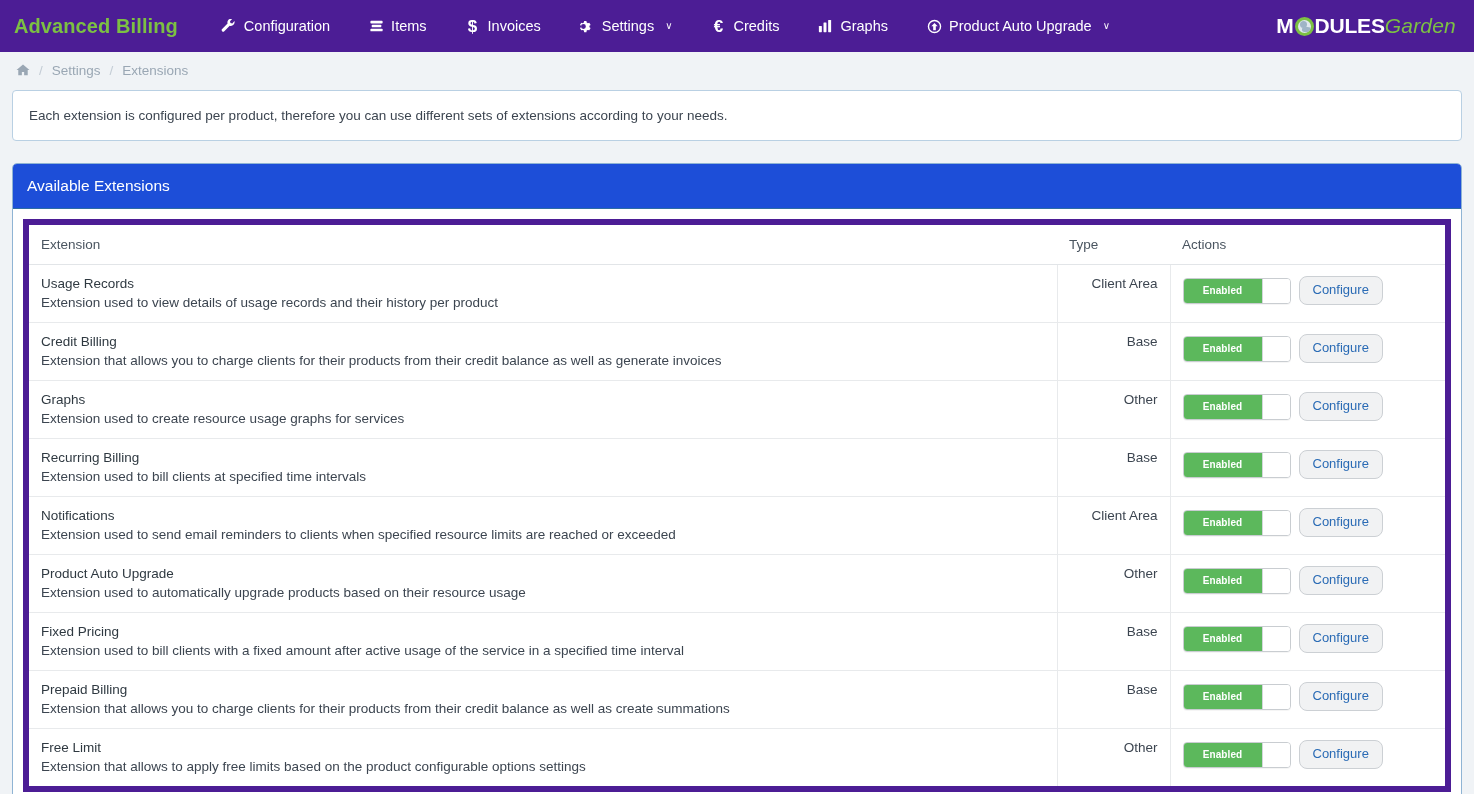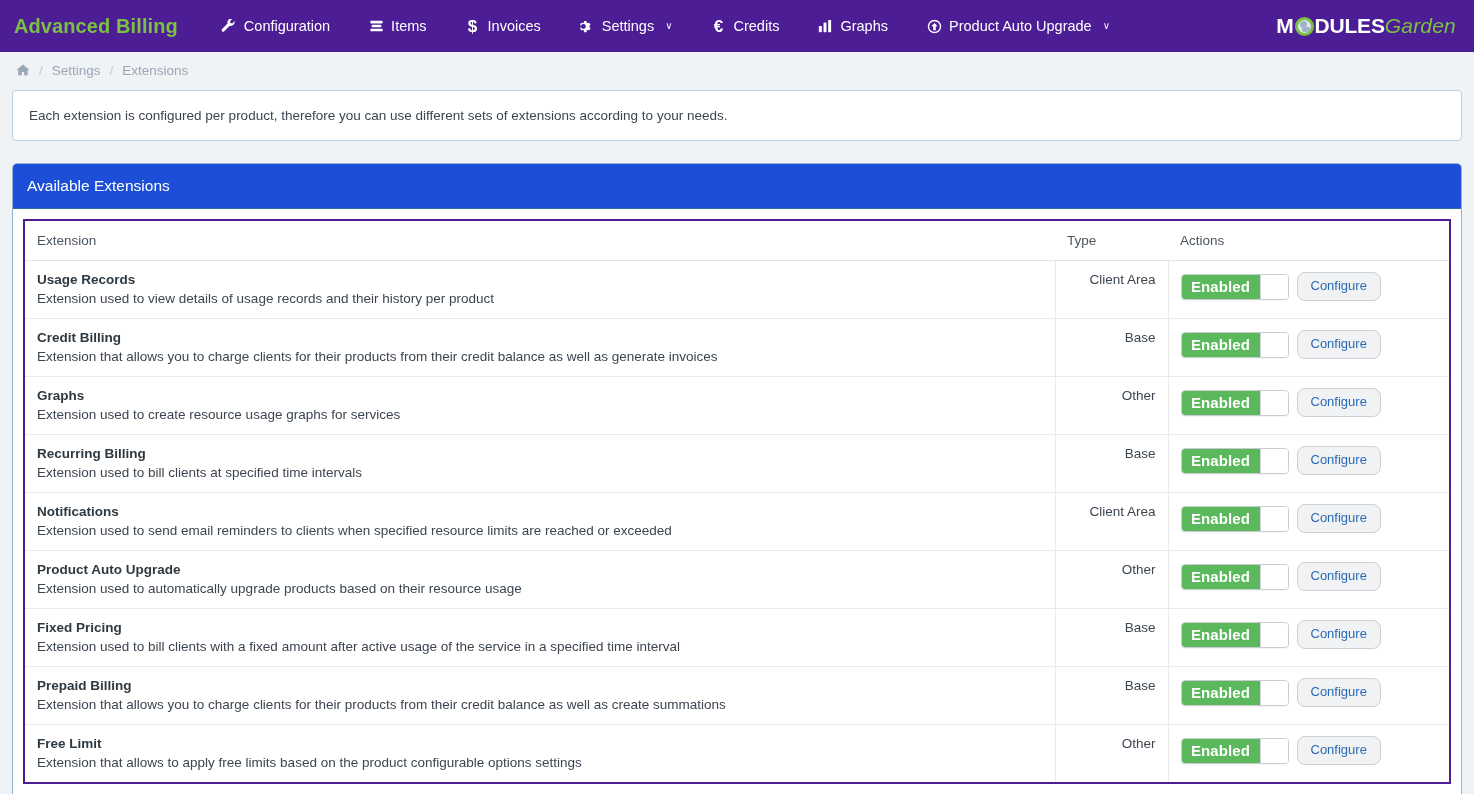--- a/index.html
+++ b/index.html
@@ -129,21 +129,21 @@
     font-size: 15.5px;
     padding: 13px 14px;
     border-bottom: 1px solid #2e6ca5;
   }
   .panel-body { padding: 10px 10px 38px 10px; }
 
   
   table.ext-table {
     width: 100%;
     border-collapse: collapse;
-    border: 2px solid #4c1d95;
+    border: 6px solid #4c1d95;
     table-layout: fixed;
   }
   table.ext-table thead th {
     font-weight: normal;
     font-size: 13.5px;
     color: #4a5560;
     text-align: left;
     padding: 12px 12px;
     border-bottom: 1px solid #e2e5e8;
     background: #fff;
@@ -164,21 +164,21 @@
     font-size: 13.5px;
     color: #3c4550;
     padding-top: 13px;
     padding-right: 13px;
     border-left: 1px solid #e8eaec;
   }
   td.act-cell { border-left: 1px solid #e8eaec; padding-top: 10px; padding-left: 8px; }
 
   .ext-name {
     font-size: 13.5px;
-    font-weight: bold;
+    font-weight: normal;
     color: #2f3941;
     margin-bottom: 4px;
   }
   .ext-desc { font-size: 13.5px; color: #3c4550; }
 
   .act-wrap { display: flex; align-items: center; gap: 8px; }
 
   .toggle {
     display: inline-flex;
     align-items: stretch;
@@ -188,21 +188,21 @@
     border-radius: 4px;
     overflow: hidden;
     background: #fff;
     cursor: pointer;
     box-shadow: 0 1px 0 rgba(0,0,0,.04);
   }
   .toggle .on {
     flex: 0 0 78px;
     background: #5cb85c;
     color: #fff;
-    font-size: 15px;
+    font-size: 10px;
     font-weight: bold;
     display: flex;
     align-items: center;
     justify-content: center;
     letter-spacing: .1px;
   }
   .toggle .knob { flex: 1; background: #fff; border-left: 1px solid #d3d7da; }
 
   .btn-configure {
     font-size: 13px;

